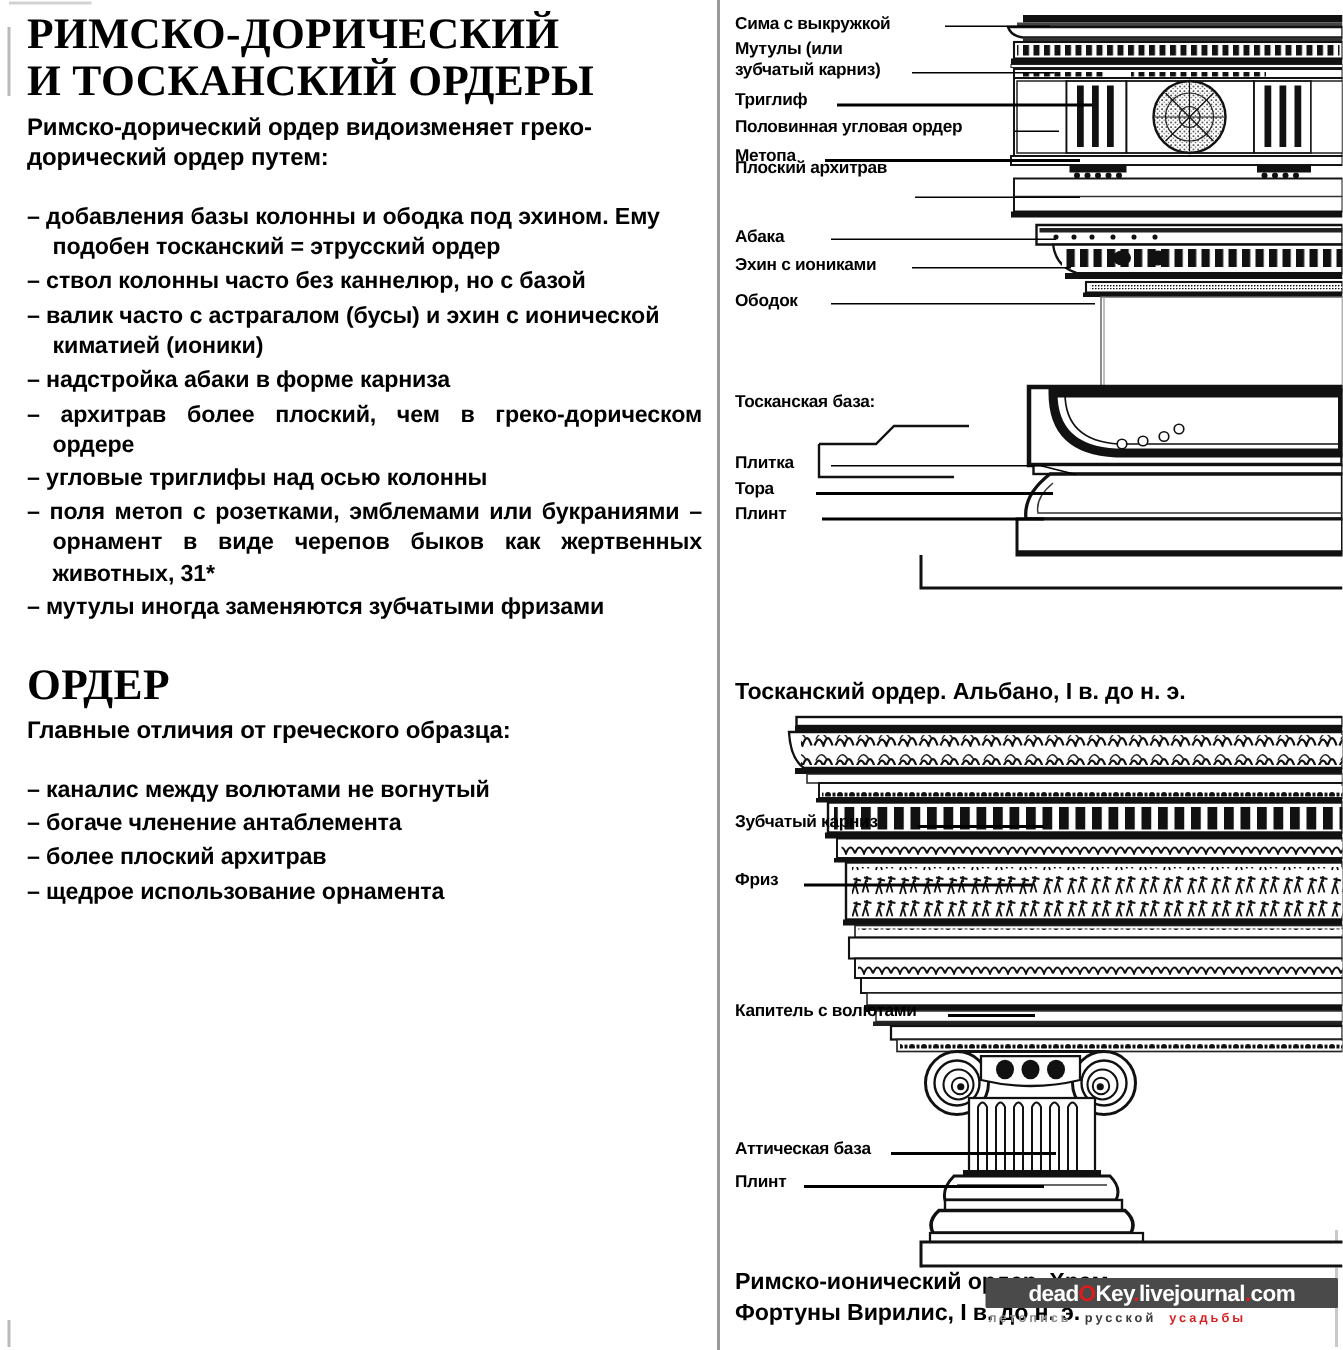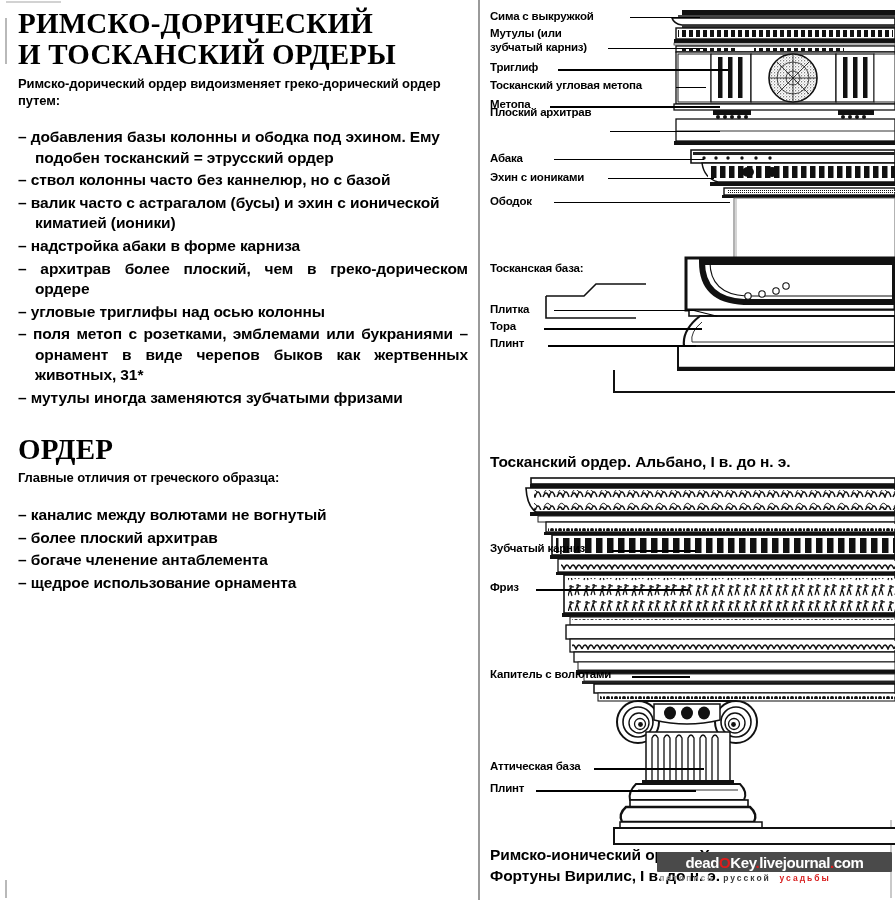--- a/index.html
+++ b/index.html
@@ -24,21 +24,21 @@
 
   
   .left-col{position:absolute;left:18px;top:8px;width:450px;}
   h1.order-title{
     font-family:"Liberation Serif","DejaVu Serif",serif;
     font-weight:bold;font-size:29px;line-height:1.08;
     margin:0 0 5px 0;letter-spacing:0.2px;
   }
   h1.order-title .l2{display:block;}
   .intro{
-    font-size:13px;line-height:1.30;margin:0 0 2px 0;
+    font-size:16px;line-height:1.30;margin:0 0 2px 0;
     font-weight:600;letter-spacing:-0.1px;
   }
   ul.feat{list-style:none;margin:18px 0 0 0;padding:0;}
   ul.feat li{
     font-size:15.5px;line-height:1.305;font-weight:600;
     padding-left:17px;text-indent:-17px;margin:0 0 2.5px 0;
     letter-spacing:-0.1px;
   }
   ul.feat li.justify{text-align:justify;}
   ul.feat li::before{content:"– ";}
@@ -115,22 +115,22 @@
       </ul>
     </section>
 
     <section class="sec2">
       <h1 class="order-title">
         <span class="l2">ОРДЕР</span>
       </h1>
       <p class="intro">Главные отличия от греческого образца:</p>
       <ul class="feat">
         <li>каналис между волютами не вогнутый</li>
+        <li>богаче членение антаблемента</li>
         <li>более плоский архитрав</li>
-        <li>богаче членение антаблемента</li>
         <li>щедрое использование орнамента</li>
       </ul>
     </section>
   </div>
 
   <div class="right-col">
 
     <svg class="fig" style="left:0px;top:0px;" width="409" height="400" viewBox="0 0 409 400">
       <defs>
         <pattern id="stip" width="3" height="3" patternUnits="userSpaceOnUse">
@@ -269,21 +269,21 @@
     <div class="lbl" style="left:4px;top:10px;">Сима с выкружкой</div>
     <div class="leader" style="left:144px;top:17px;width:70px;"></div>
 
     <div class="lbl" style="left:4px;top:27px;">Мутулы (или</div>
     <div class="lbl" style="left:4px;top:41px;">зубчатый карниз)</div>
     <div class="leader" style="left:122px;top:48px;width:95px;"></div>
 
     <div class="lbl" style="left:4px;top:61px;">Триглиф</div>
     <div class="leader thick" style="left:72px;top:69px;width:170px;"></div>
 
-    <div class="lbl" style="left:4px;top:79px;">Тосканский угловая метопа</div>
+    <div class="lbl" style="left:4px;top:79px;">Половинная угловая ордер</div>
     <div class="leader" style="left:190px;top:87px;width:30px;"></div>
 
     <div class="lbl" style="left:4px;top:98px;">Метопа</div>
     <div class="leader thick" style="left:64px;top:106px;width:170px;"></div>
 
     <div class="lbl" style="left:4px;top:106px;text-align:center;">Плоский архитрав</div>
     <div class="leader" style="left:124px;top:131px;width:110px;"></div>
 
     <div class="lbl" style="left:4px;top:152px;">Абака</div>
     <div class="leader" style="left:68px;top:159px;width:150px;"></div>

